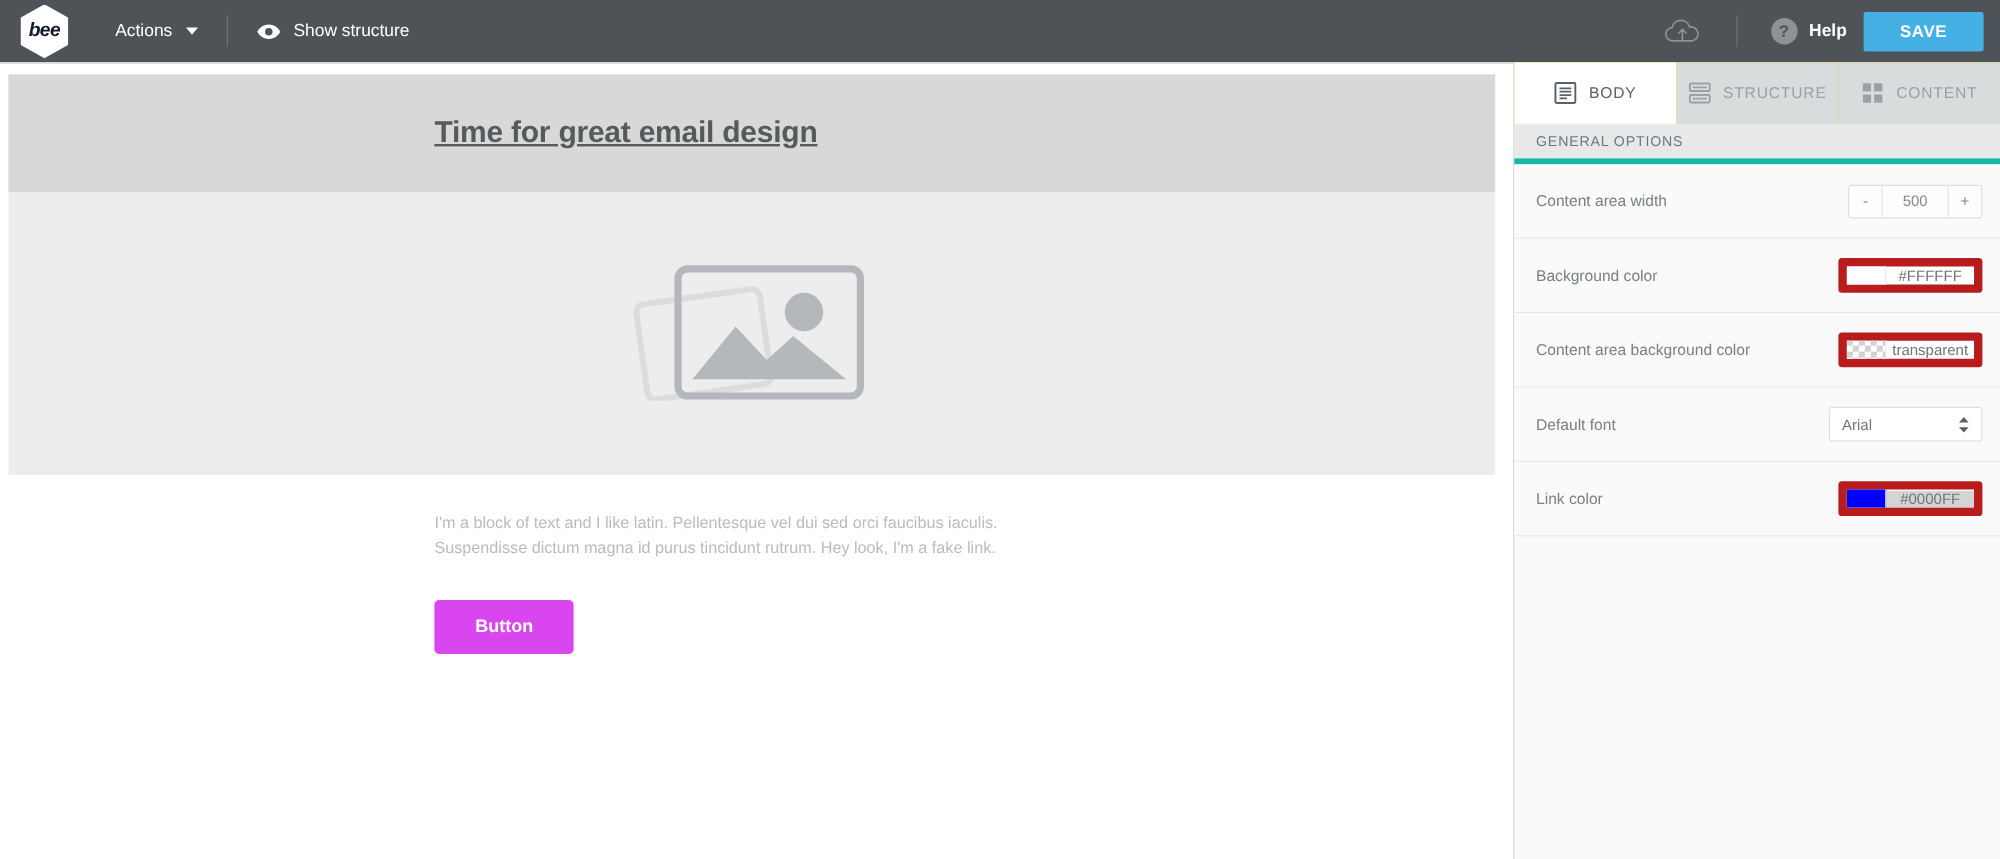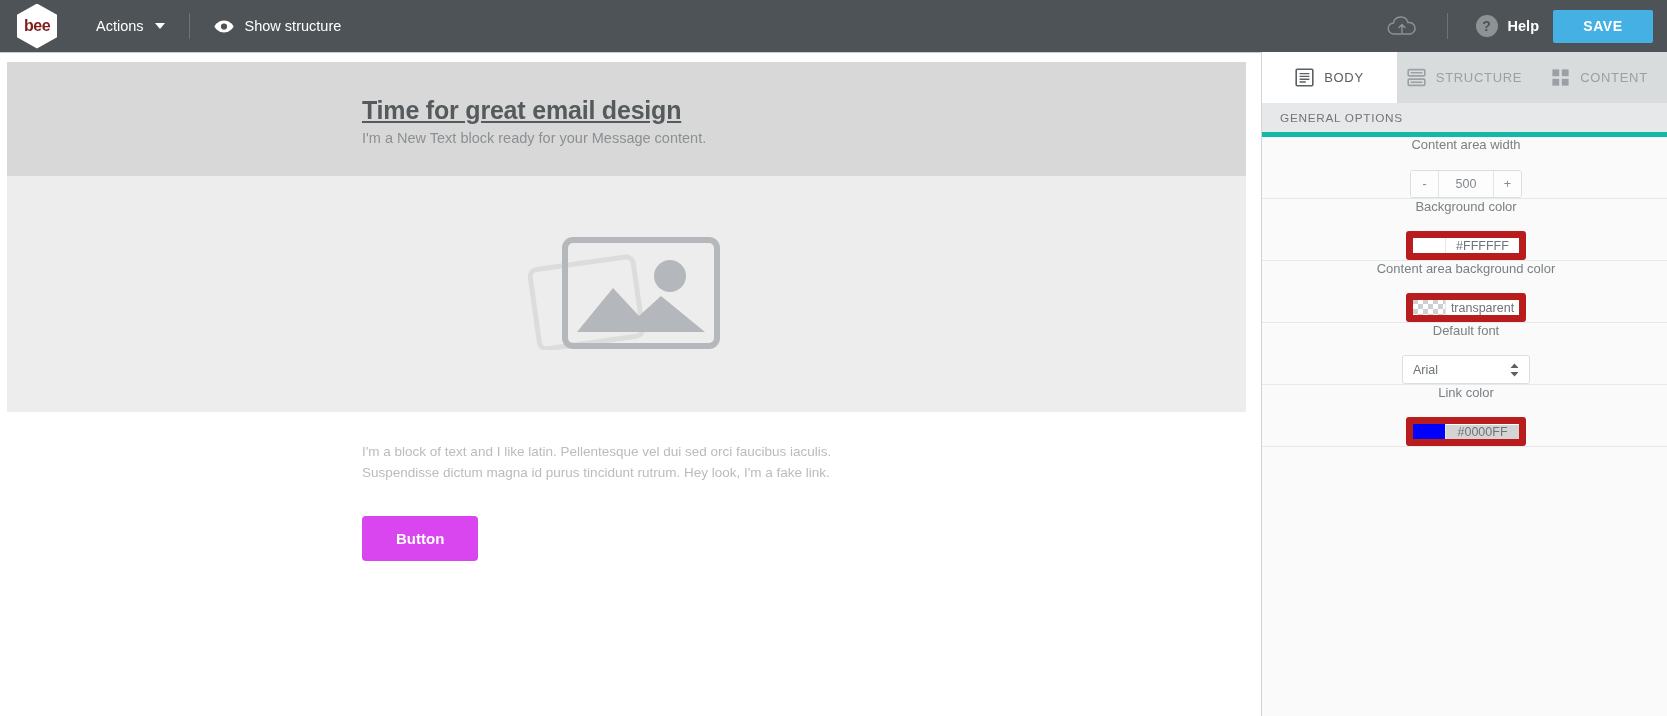--- a/index.html
+++ b/index.html
@@ -22,22 +22,22 @@
     display: flex; align-items: center; justify-content: center;
     margin-left: 8px;
   }
   .hexlogo {
     width: 40px; height: 45px;
     background: #ffffff;
     clip-path: polygon(50% 0%, 100% 25%, 100% 75%, 50% 100%, 0% 75%, 0% 25%);
     display: flex; align-items: center; justify-content: center;
   }
   .hexlogo span {
-    color: #7f1d1d; font-size: 16px; font-weight: bold;
-    letter-spacing: -0.5px;  text-align: center;
+    color: #0f172a; font-size: 16px; font-weight: bold;
+    letter-spacing: -0.5px; font-style: italic; text-align: center;
   }
   .tb-item {
     display: flex; align-items: center;
     color: #ffffff; font-size: 14.5px;
     height: 52px; padding: 0 10px;
     cursor: pointer;
   }
   .tb-actions { margin-left: 20px; }
   .caret-dn {
     display: inline-block; margin-left: 11px;
@@ -138,21 +138,20 @@
     display: flex; align-items: center;
     padding-left: 18px;
     font-size: 11.8px; letter-spacing: 0.7px; color: #70767a;
     border-bottom: 5px solid #14b8a6;
   }
   .prow {
     height: 62px; display: flex; align-items: center;
     padding: 0 15px 0 18px;
     border-bottom: 1px solid #e6e8e9;
     background: #fafafa;
-    flex-direction: column;
   }
   .plabel { font-size: 13px; color: #7a8084; flex: 1; }
   .pctrl { display: flex; align-items: center; }
 
   .stepper { display: flex; border: 1px solid #dcdfe0; border-radius: 3px; overflow: hidden; background:#fff;}
   .stepper div {
     height: 26px; display: flex; align-items: center; justify-content: center;
     font-size: 12.5px; color: #83898d; background: #fdfdfd;
   }
   .st-minus, .st-plus { width: 28px; cursor: pointer; }
@@ -232,21 +231,20 @@
     <button class="save-btn">SAVE</button>
   </div>
 </div>
 
 <div class="canvas">
   <div class="canvas-inner">
 
     <div class="row row-1">
       <div class="content-col">
         <div class="eh1">Time for great email design</div>
-        <div class="esub">I'm a New Text block ready for your Message content.</div>
       </div>
     </div>
 
     <div class="row row-2">
       <div class="img-ph">
         <svg width="200" height="122" viewBox="0 0 200 122">
 
           <g transform="rotate(-8 52 80)">
             <rect x="8" y="36" width="104" height="80" rx="7" ry="7" fill="none" stroke="#dcdcdc" stroke-width="5"></rect>
           </g>

